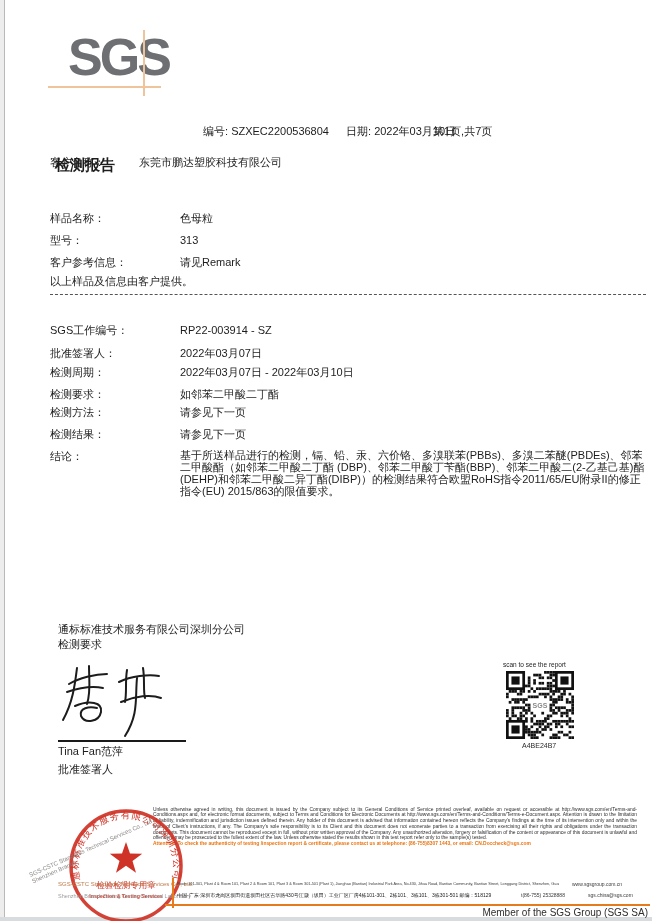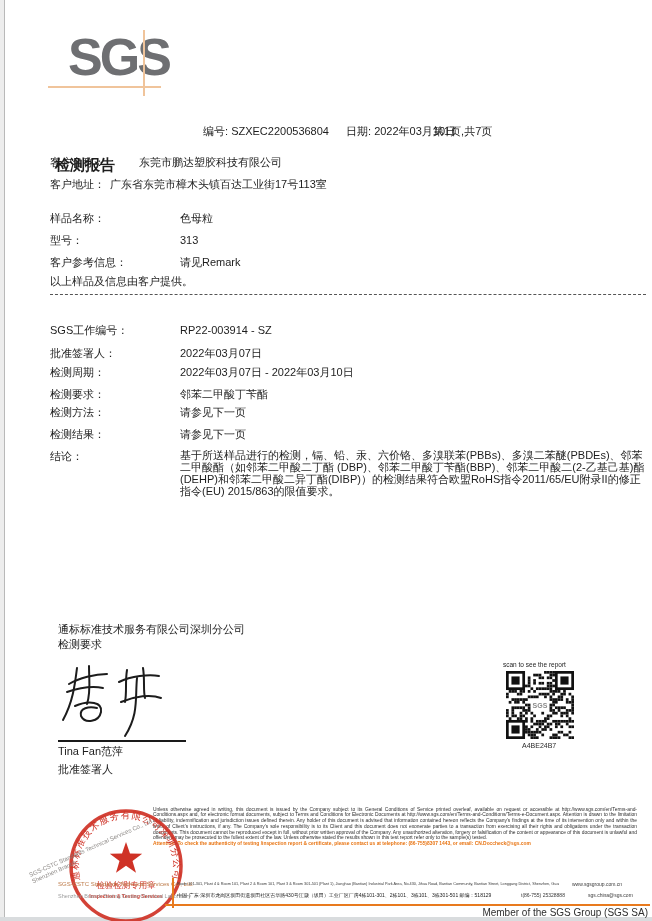--- a/index.html
+++ b/index.html
@@ -45,24 +45,20 @@
   <div class="abs t11" style="left:346px;top:124px;">
     <span>日期:</span>
     <span>2022年03月10日</span>
   </div>
   <div class="abs t11" style="left:433px;top:124px;">第1页,共7页</div>
 
   <div class="row" style="left:50px;top:155px;gap:29px;">
     <span class="lbl-sm">客户名称：</span>
     <span>东莞市鹏达塑胶科技有限公司</span>
   </div>
-  <div class="row" style="left:50px;top:177px;">
-    <span class="lbl-sm">客户地址：</span>
-    <span>广东省东莞市樟木头镇百达工业街17号113室</span>
-  </div>
 
   <div class="row" style="left:50px;top:211px;">
     <span class="lbl-lg">样品名称：</span>
     <span>色母粒</span>
   </div>
   <div class="row" style="left:50px;top:233px;">
     <span class="lbl-lg">型号：</span>
     <span>313</span>
   </div>
   <div class="row" style="left:50px;top:255px;">
@@ -80,21 +76,21 @@
   <div class="row" style="left:50px;top:346px;">
     <span class="lbl-lg">批准签署人：</span>
     <span>2022年03月07日</span>
   </div>
   <div class="row" style="left:50px;top:365px;">
     <span class="lbl-lg">检测周期：</span>
     <span>2022年03月07日 - 2022年03月10日</span>
   </div>
   <div class="row" style="left:50px;top:387px;">
     <span class="lbl-lg">检测要求：</span>
-    <span>邻苯二甲酸丁苄酯</span>
+    <span>如邻苯二甲酸二丁酯</span>
   </div>
   <div class="row" style="left:50px;top:405px;">
     <span class="lbl-lg">检测方法：</span>
     <span>请参见下一页</span>
   </div>
   <div class="row" style="left:50px;top:427px;">
     <span class="lbl-lg">检测结果：</span>
     <span>请参见下一页</span>
   </div>
   <div class="row" style="left:50px;top:449px;">

